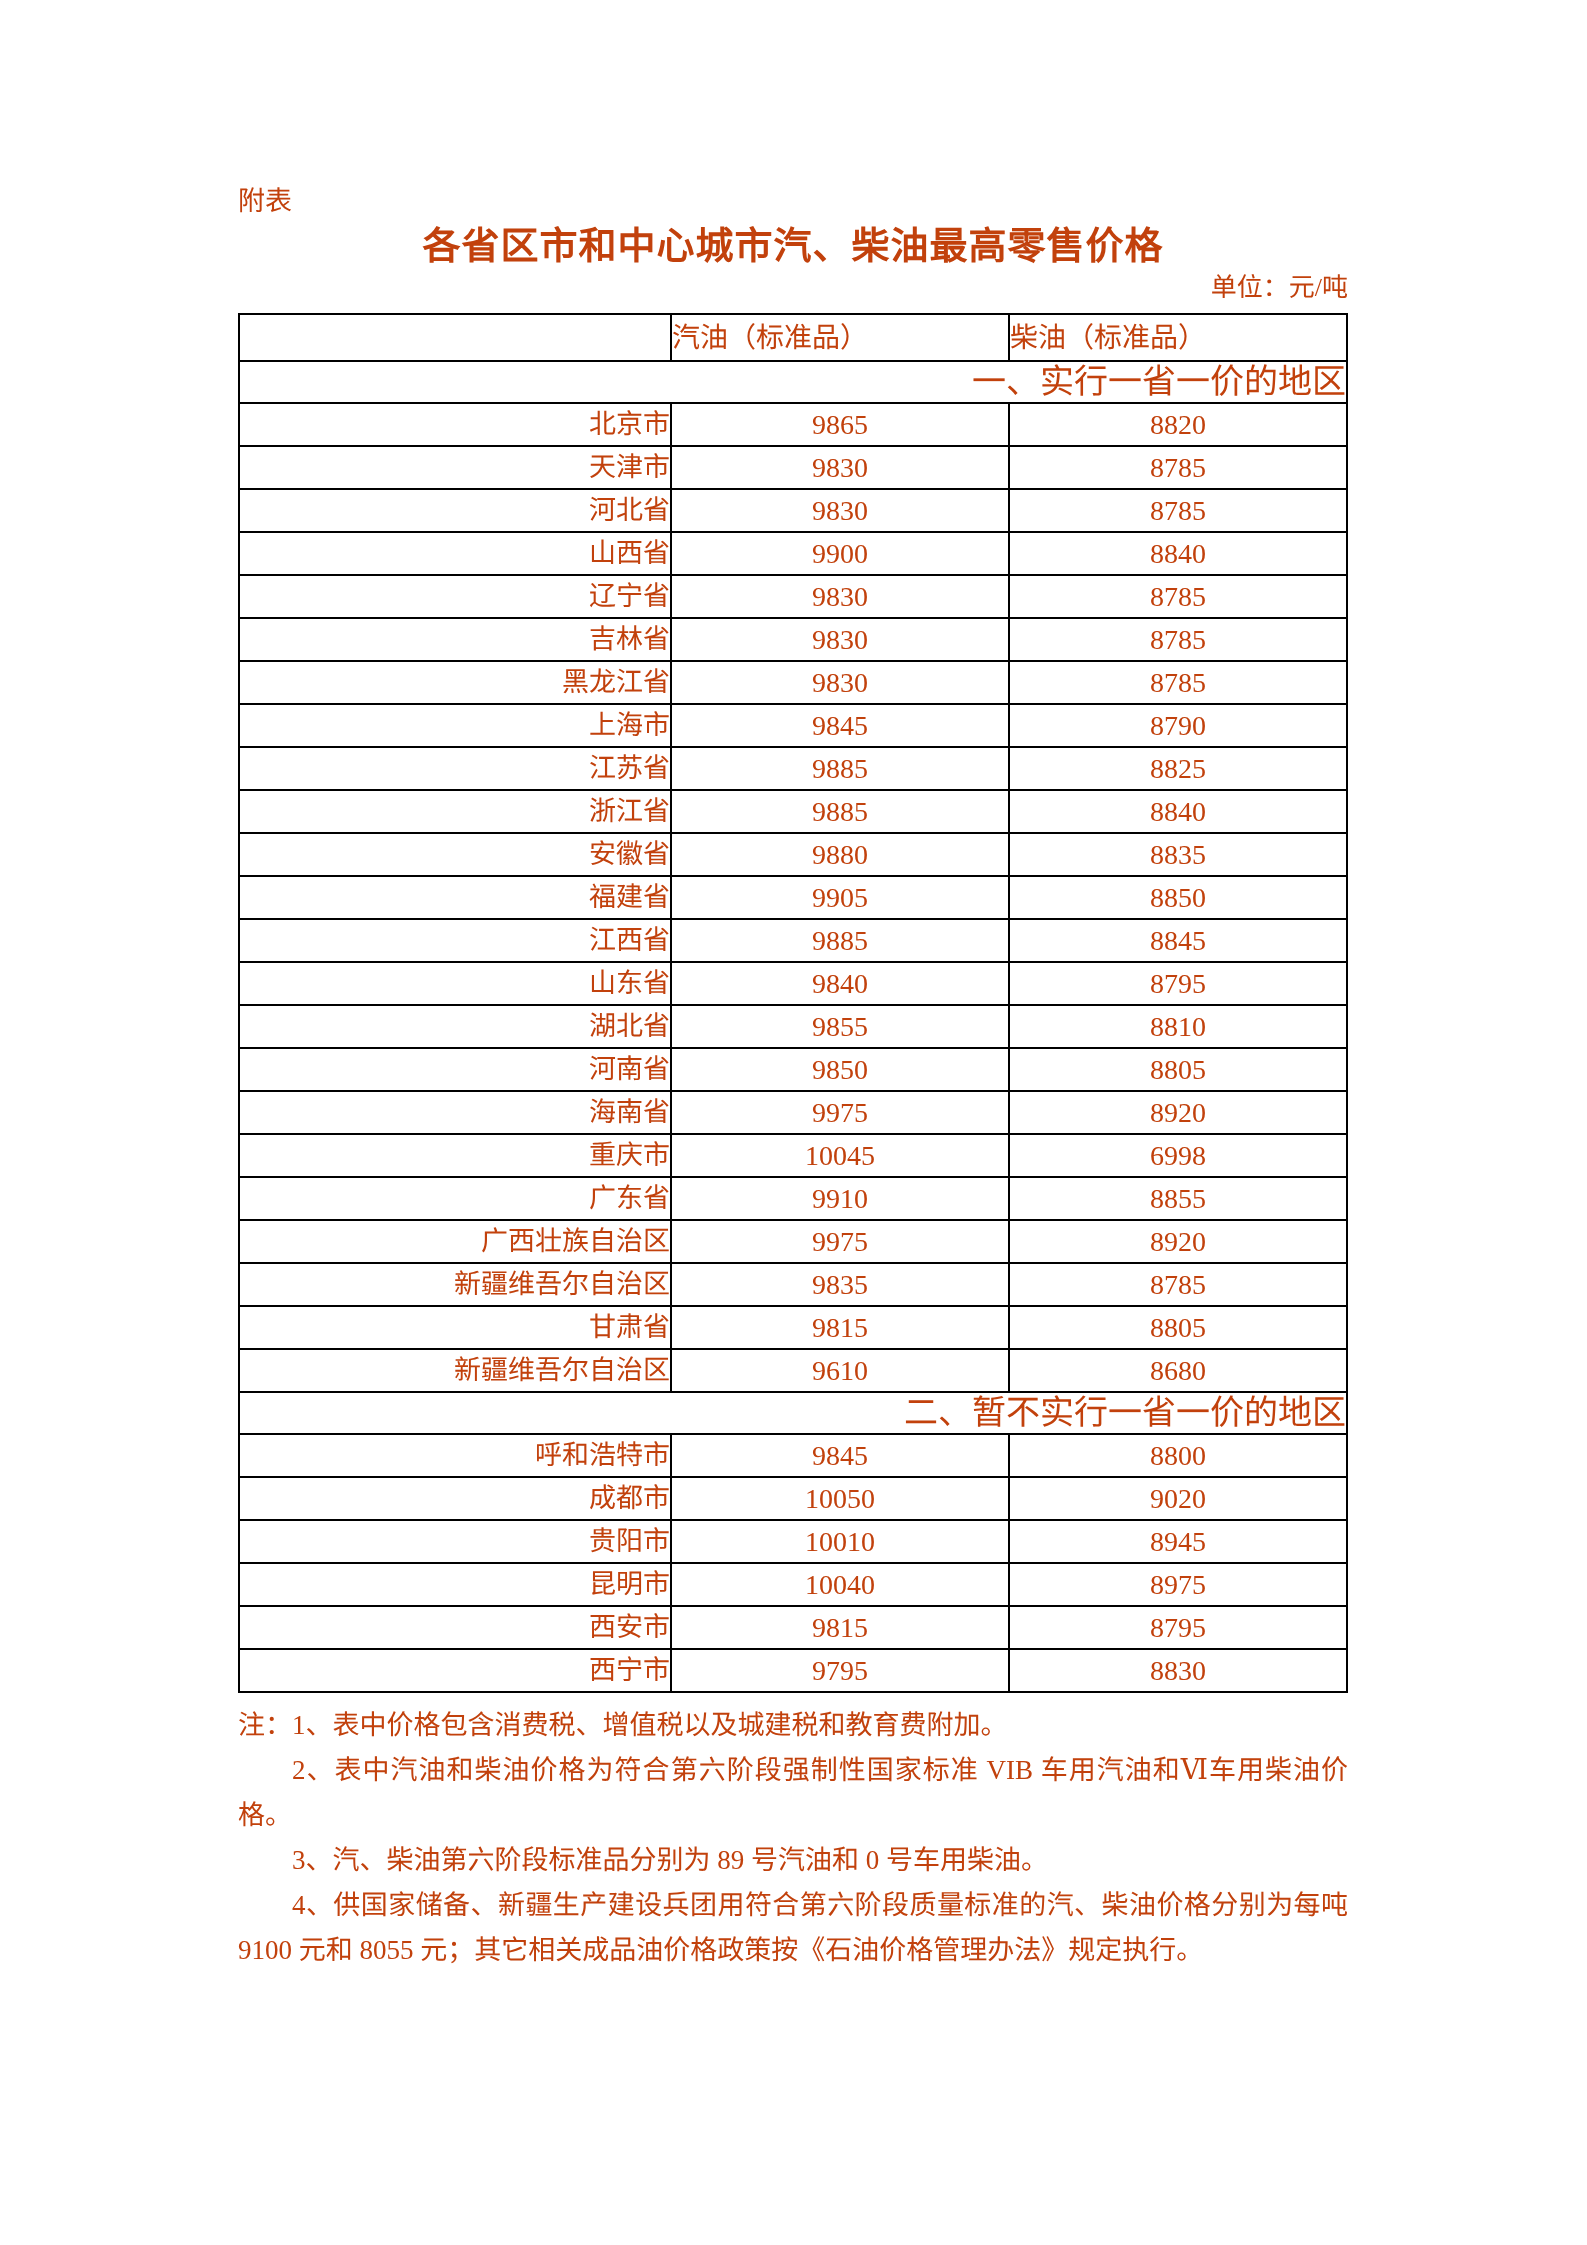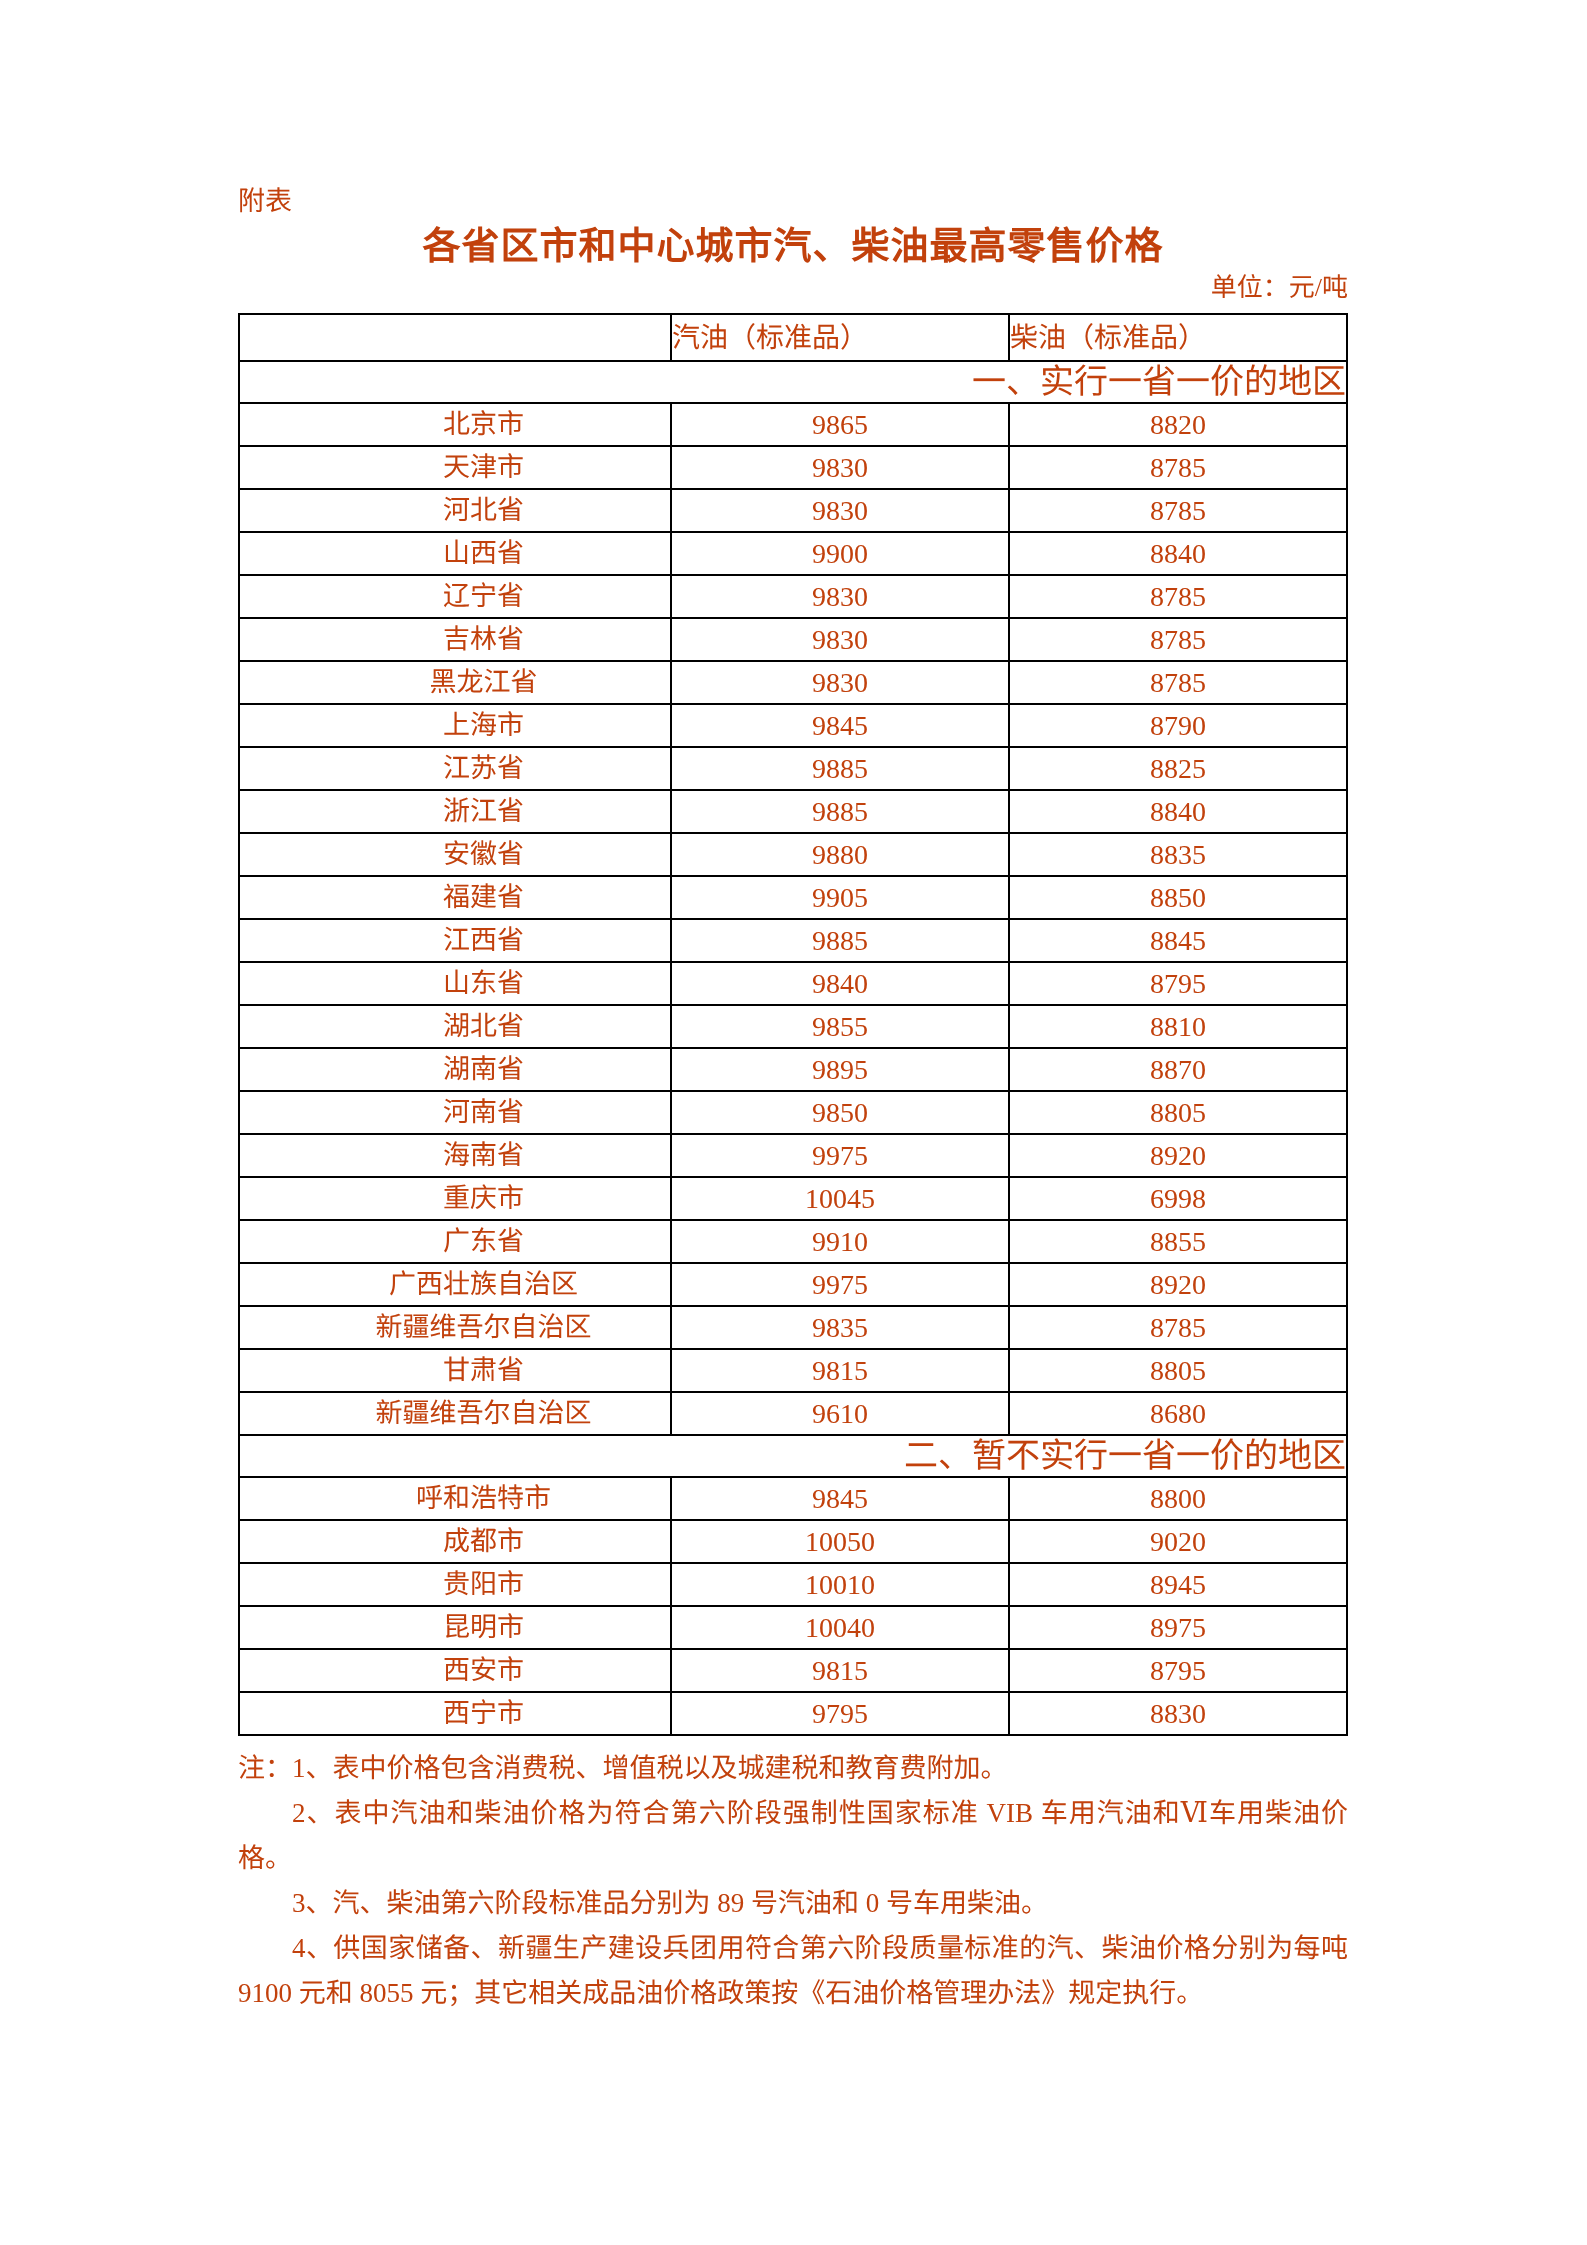--- a/index.html
+++ b/index.html
@@ -62,21 +62,21 @@
     text-align: left;
   }
   .price-table td.section-cell {
     height: 40px;
     text-align: right;
     padding-left: 9px;
     font-size: 34px;
   }
   .price-table td.region-cell {
     height: 41px;
-    text-align: center;
+    text-align: right;
     padding-left: 57px;
     font-size: 27px;
   }
   .price-table td.price-cell {
     height: 41px;
     text-align: center;
   }
   .notes {
     margin-top: 10px;
     font-size: 27px;
@@ -188,25 +188,20 @@
             <td class="region-cell">山东省</td>
             <td class="price-cell">9840</td>
             <td class="price-cell">8795</td>
           </tr>
           <tr>
             <td class="region-cell">湖北省</td>
             <td class="price-cell">9855</td>
             <td class="price-cell">8810</td>
           </tr>
           <tr>
-            <td class="region-cell">湖南省</td>
-            <td class="price-cell">9895</td>
-            <td class="price-cell">8870</td>
-          </tr>
-          <tr>
             <td class="region-cell">河南省</td>
             <td class="price-cell">9850</td>
             <td class="price-cell">8805</td>
           </tr>
           <tr>
             <td class="region-cell">海南省</td>
             <td class="price-cell">9975</td>
             <td class="price-cell">8920</td>
           </tr>
           <tr>

